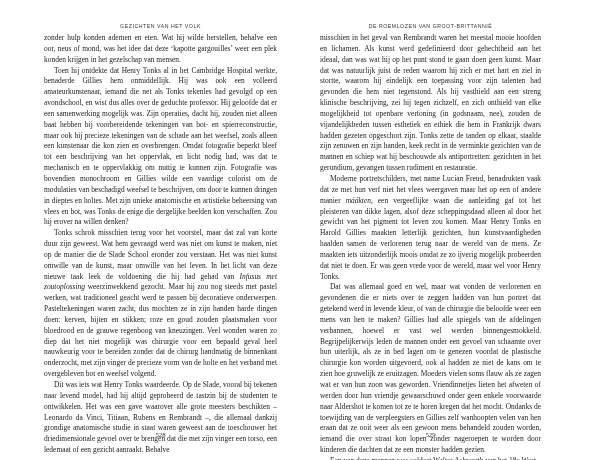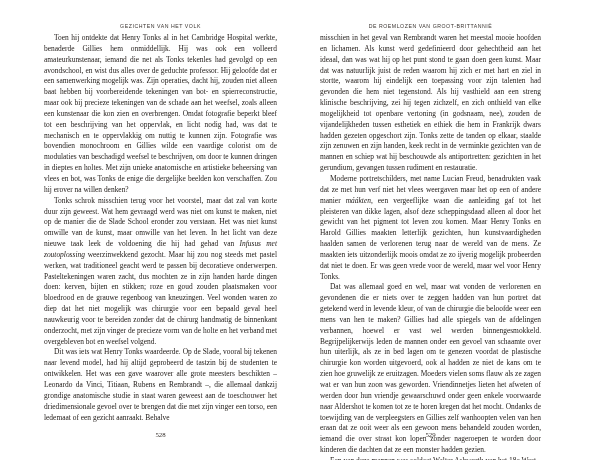--- a/index.html
+++ b/index.html
@@ -69,20 +69,21 @@
     }
   </style>
 </head>
 <body>
 
 <div class="spread">
 
   <section class="page left">
     <div class="running-head">Gezichten van het volk</div>
     <div class="body-text">
+      <p>zonder hulp konden ademen en eten. Wat hij wilde herstellen, behalve een oor, neus of mond, was het idee dat deze ‘kapotte gargouilles’ weer een plek konden krijgen in het gezelschap van mensen.</p>
       <p class="indent">Toen hij ontdekte dat Henry Tonks al in het Cambridge Hospital werkte, benaderde Gillies hem onmiddellijk. Hij was ook een volleerd amateurkunstenaar, iemand die net als Tonks tekenles had gevolgd op een avondschool, en wist dus alles over de geduchte professor. Hij geloofde dat er een samenwerking mogelijk was. Zijn operaties, dacht hij, zouden niet alleen baat hebben bij voorbereidende tekeningen van bot- en spierreconstructie, maar ook bij precieze tekeningen van de schade aan het weefsel, zoals alleen een kunstenaar die kon zien en overbrengen. Omdat fotografie beperkt bleef tot een beschrijving van het oppervlak, en licht nodig had, was dat te mechanisch en te oppervlakkig om nuttig te kunnen zijn. Fotografie was bovendien monochroom en Gillies wilde een vaardige colorist om de modulaties van beschadigd weefsel te beschrijven, om door te kunnen dringen in dieptes en holtes. Met zijn unieke anatomische en artistieke beheersing van vlees en bot, was Tonks de enige die dergelijke beelden kon verschaffen. Zou hij erover na willen denken?</p>
       <p class="indent"><span>Tonks schrok misschien terug voor het voorstel, maar dat zal van korte duur zijn geweest. Wat hem gevraagd werd was niet om kunst te maken, niet op de manier die de Slade School eronder zou verstaan. Het was niet kunst omwille van de kunst, maar omwille van het leven. In het licht van deze nieuwe taak leek de voldoening die hij had gehad van </span><em>Infusus met zoutoplossing</em><span> weerzinwekkend gezocht. Maar hij zou nog steeds met pastel werken, wat traditioneel geacht werd te passen bij decoratieve onderwerpen. Pasteltekeningen waren zacht, dus mochten ze in zijn handen harde dingen doen: kerven, bijten en stikken; roze en goud zouden plaatsmaken voor bloedrood en de grauwe regenboog van kneuzingen. Veel wonden waren zo diep dat het niet mogelijk was chirurgie voor een bepaald geval heel nauwkeurig voor te bereiden zonder dat de chirurg handmatig de binnenkant onderzocht, met zijn vinger de precieze vorm van de holte en het verband met overgebleven bot en weefsel volgend.</span></p>
       <p class="indent">Dit was iets wat Henry Tonks waardeerde. Op de Slade, vooral bij tekenen naar levend model, had hij altijd geprobeerd de tastzin bij de studenten te ontwikkelen. Het was een gave waarover alle grote meesters beschikten – Leonardo da Vinci, Titiaan, Rubens en Rembrandt –, die allemaal dankzij grondige anatomische studie in staat waren geweest aan de toeschouwer het driedimensionale gevoel over te brengen dat die met zijn vinger een torso, een ledemaat of een gezicht aanraakt. Behalve</p>
     </div>
     <div class="folio">528</div>
   </section>
 
   <section class="page right">
     <div class="running-head">De roemlozen van Groot-Brittannië</div>
     <div class="body-text">

